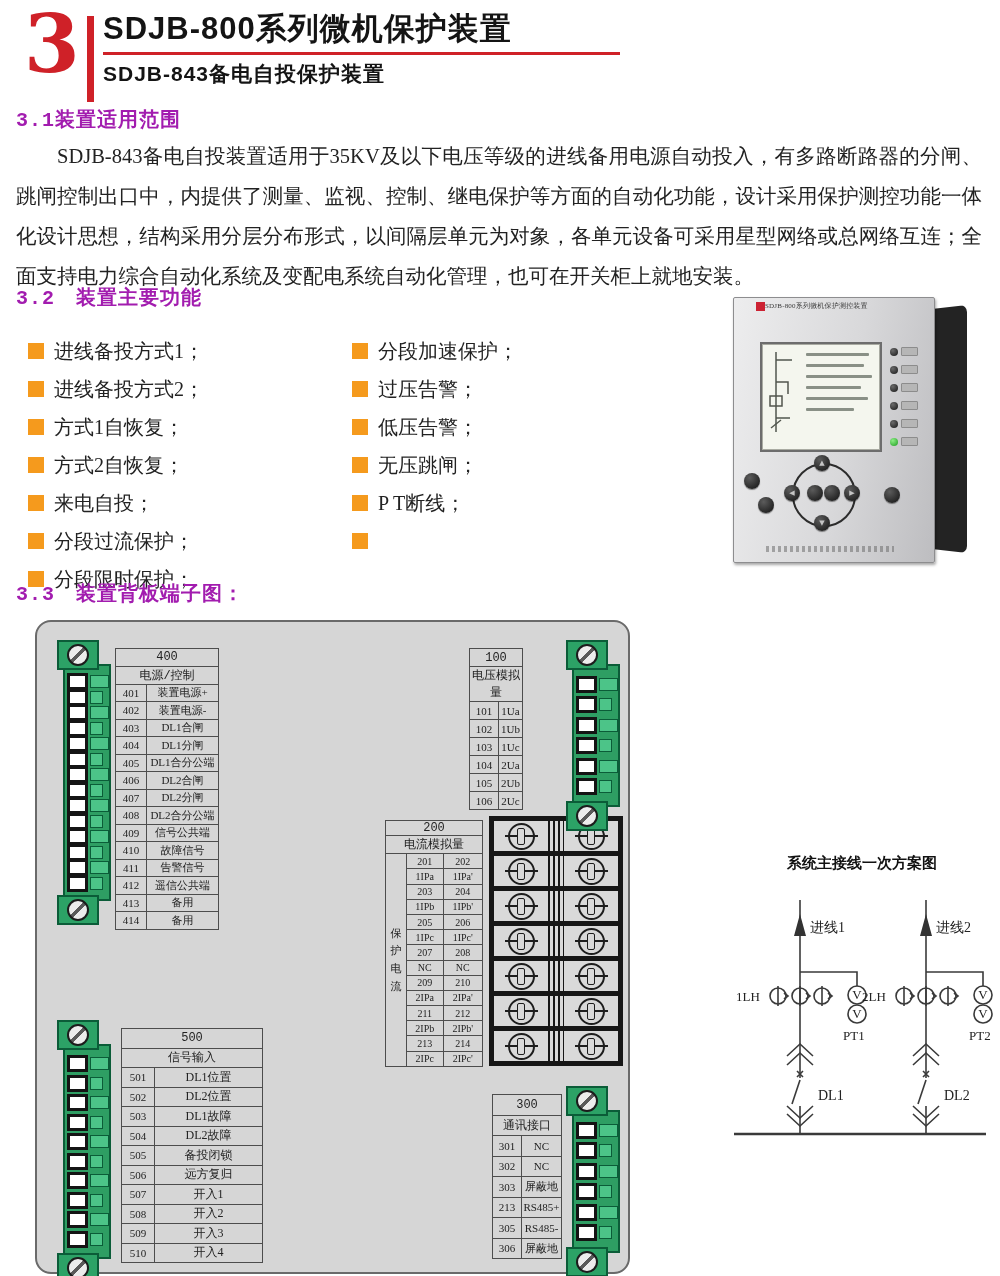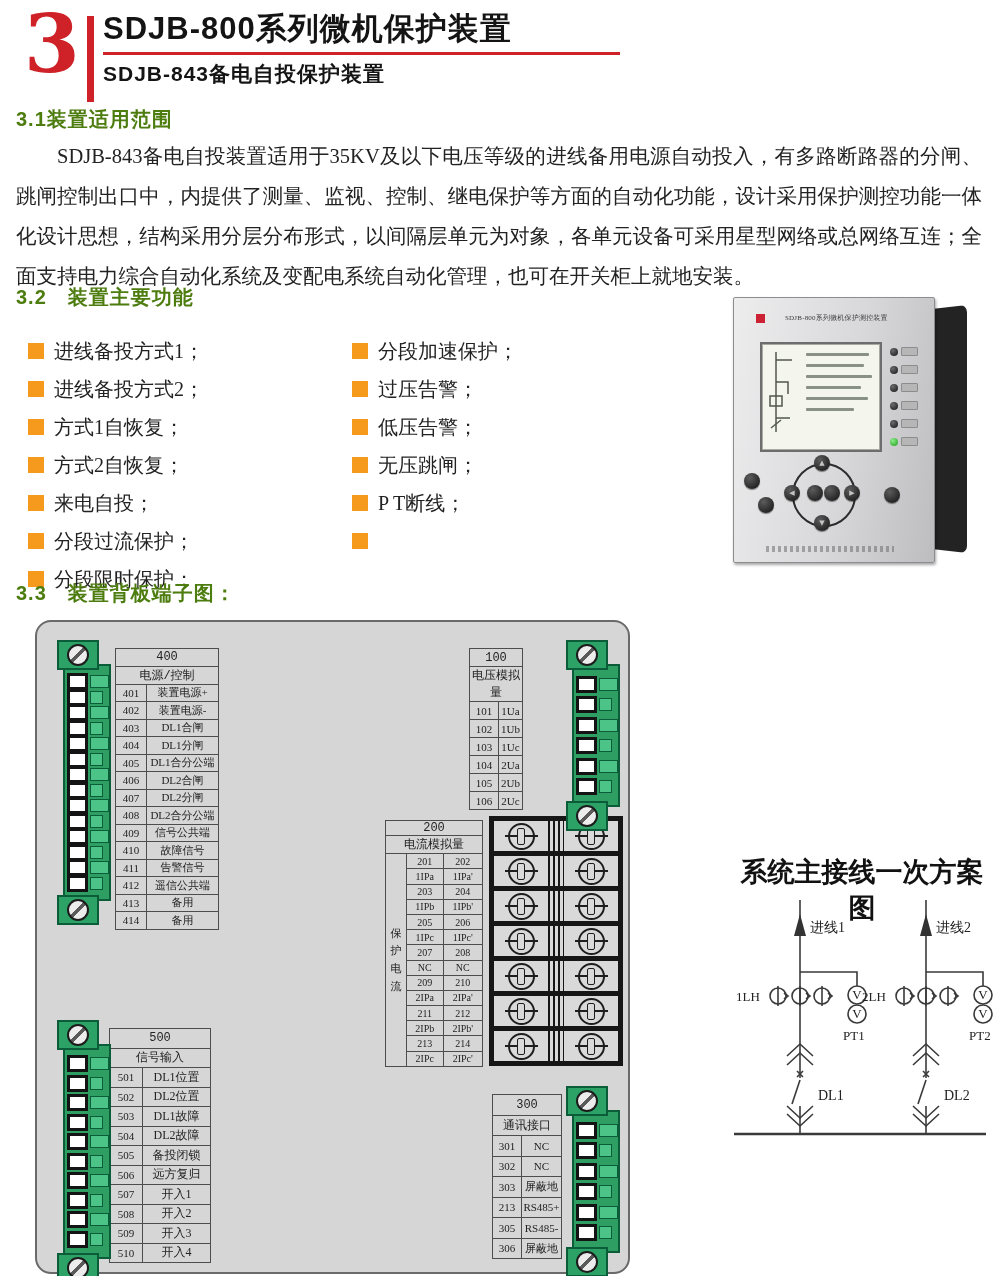--- a/index.html
+++ b/index.html
@@ -10,22 +10,22 @@
   .ch-num{position:absolute;left:24px;top:4px;font-family:"DejaVu Serif",serif;font-weight:bold;
           font-size:80px;line-height:1;color:#cf2128;}
   .ch-bar{position:absolute;left:87px;top:16px;width:7px;height:86px;background:#cf2128;}
   .doc-title{position:absolute;left:103px;top:8px;font-family:"Liberation Sans","DejaVu Sans",sans-serif;
              font-weight:bold;font-size:31px;color:#141414;letter-spacing:1px;}
   .title-rule{position:absolute;left:103px;top:52px;width:517px;height:3px;background:#cf2128;}
   .doc-subtitle{position:absolute;left:103px;top:60px;font-family:"Liberation Sans","DejaVu Sans",sans-serif;
                 font-weight:bold;font-size:21px;color:#141414;letter-spacing:1px;}
 
   
-  .sec-h{position:absolute;font-family:Liberation Sans, sans-serif;font-weight:600;
-         font-size:20px;color:#4d7c0f;letter-spacing:1px;}
+  .sec-h{position:absolute;font-family:Liberation Mono, monospace;font-weight:600;
+         font-size:20px;color:#a21caf;letter-spacing:1px;}
   #h31{left:16px;top:106px;}
   #h32{left:16px;top:284px;}
   #h33{left:16px;top:580px;}
 
   
   .para{position:absolute;left:16px;top:136px;width:966px;font-size:20.5px;line-height:40px;
         text-indent:2em;text-align:justify;color:#222;}
 
   
   .feat-col{position:absolute;top:332px;}
@@ -35,21 +35,21 @@
   .bullet{width:16px;height:16px;background:#f59a1d;margin-right:10px;flex:0 0 auto;}
   .feat-text{font-size:20px;color:#222;white-space:nowrap;}
 
   
   #device{position:absolute;left:733px;top:293px;width:234px;height:274px;}
   .dev-side{position:absolute;right:0;top:12px;width:44px;height:248px;background:#232323;
             clip-path:polygon(0 2%,100% 0,100% 100%,0 98%);border-radius:0 7px 7px 0;}
   .dev-front{position:absolute;left:0;top:4px;width:200px;height:264px;
              background:linear-gradient(100deg,#ededee 0%,#d8d8da 55%,#bdbdc0 100%);
              border:1px solid #8d8d8f;border-radius:2px;box-shadow:1px 2px 3px rgba(0,0,0,.35);}
-  .dev-brand{position:absolute;left:22px;top:15px;display:flex;align-items:center;gap:20px;width:160px;text-align:center;}
+  .dev-brand{position:absolute;left:22px;top:3px;display:flex;align-items:center;gap:0;width:160px;text-align:center;}
   .dev-logo{width:9px;height:9px;background:#c23;flex:0 0 auto;}
   .dev-label{font-size:7px;color:#3a3a3a;letter-spacing:.2px;white-space:nowrap;overflow:hidden;}
   .lcd{position:absolute;left:26px;top:44px;width:118px;height:106px;background:#f4f6ee;
        border:2px solid #6d6d6d;box-shadow:inset 0 0 0 1px #a9aba2;display:flex;}
   .lcd svg{flex:0 0 auto;}
   .lcd-rows{flex:1;padding:9px 5px 0 2px;}
   .lcd-row{height:3px;background:#899086;margin-bottom:8px;border-radius:1px;}
   .leds{position:absolute;left:156px;top:49px;}
   .led{display:flex;align-items:center;gap:3px;margin-bottom:9px;}
   .led-dot{width:8px;height:8px;border-radius:50%;background:radial-gradient(circle at 35% 32%,#6a6a6a,#161616);}
@@ -94,38 +94,38 @@
   #t400 .num{width:28px;}
   #t100{left:432px;top:26px;width:54px;font-size:11px;}
   #t100 td{height:17px;}
   #t100 .num{width:26px;}
   #t200{left:348px;top:198px;width:98px;font-size:10px;}
   #t200 td{height:14.2px;}
   #t200 .side{width:18px;font-size:11px;white-space:pre-line;line-height:1.6;}
   #t300{left:455px;top:472px;width:70px;font-size:11px;}
   #t300 td{height:19.5px;}
   #t300 .num{width:26px;}
-  #t500{left:72px;top:406px;width:102px;font-size:12px;border-radius:17px;}
+  #t500{left:84px;top:406px;width:142px;font-size:12px;border-radius:17px;}
   #t500 td{height:18.5px;}
   #t500 .num{width:30px;}
 
   
   #bblock{position:absolute;left:452px;top:194px;width:124px;background:#d9d9d9;border:5px solid #161616;}
   .brow{display:grid;grid-template-columns:1fr 16px 1fr;border-bottom:5px solid #161616;}
   .brow:last-child{border-bottom:none;}
   .bcell{height:30px;display:flex;align-items:center;justify-content:center;}
   .brail{background:repeating-linear-gradient(90deg,#161616 0 2px,#d9d9d9 2px 5px);}
   .bscrew{width:23px;height:23px;border:2px solid #1d1d1d;border-radius:50%;position:relative;}
   .bscrew::before{content:"";position:absolute;left:-5px;right:-5px;top:50%;margin-top:-1px;height:2px;background:#1d1d1d;}
   .bscrew::after{content:"";position:absolute;left:50%;top:50%;width:6px;height:15px;margin:-8.5px 0 0 -4px;
                  border:1.5px solid #1d1d1d;border-radius:2px;background:#d9d9d9;}
 
   
   #wiring-title{position:absolute;left:728px;top:854px;width:268px;text-align:center;
-                font-family:"Liberation Sans","DejaVu Sans",sans-serif;font-weight:bold;font-size:27px;color:#111;}
+                font-family:"Liberation Sans","DejaVu Sans",sans-serif;font-weight:bold;font-size:15px;color:#111;}
   #wiring-svg{position:absolute;left:720px;top:888px;}
   .wd{stroke:#3a3a3a;stroke-width:1.6;fill:none;}
   .wl{font-family:"Liberation Serif","DejaVu Serif",serif;font-size:14px;fill:#222;}
   .wl2{font-family:"Liberation Serif","DejaVu Serif",serif;font-size:13px;fill:#222;}
 </style>
 </head>
 <body>
 
 <div id="canvas">
 

